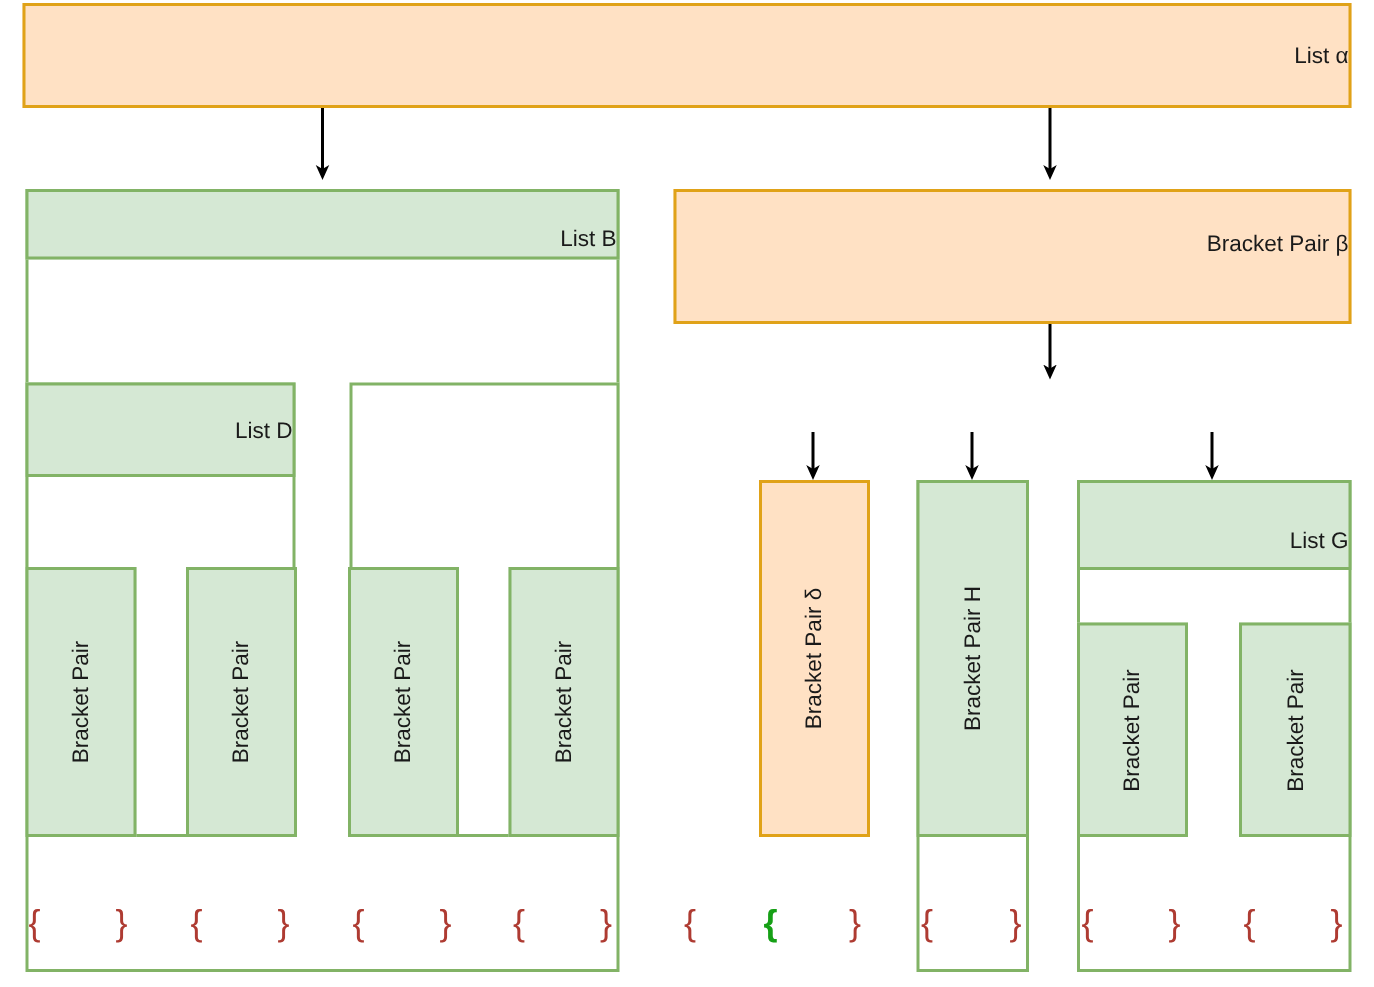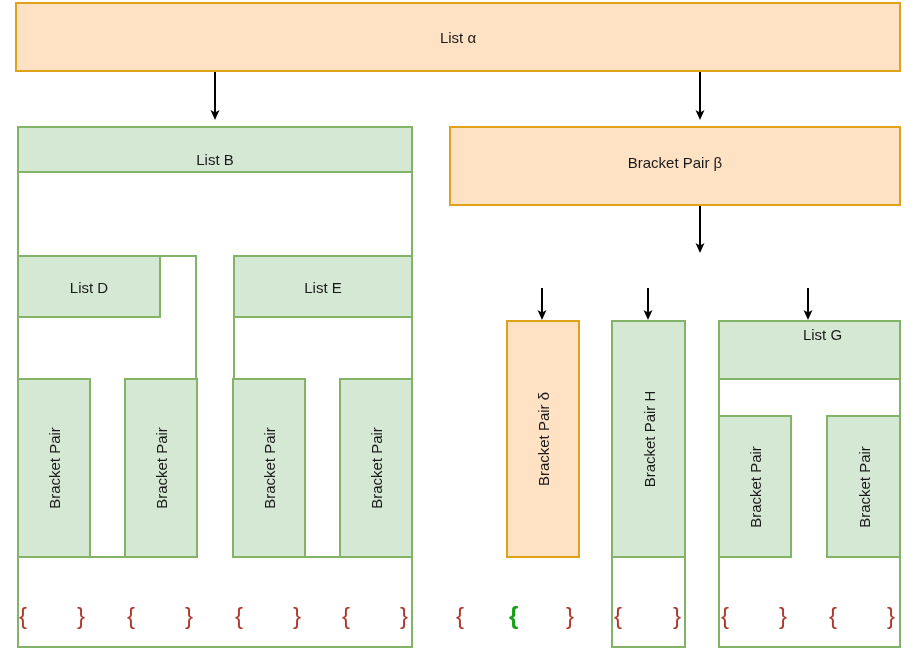--- a/index.html
+++ b/index.html
@@ -39,21 +39,21 @@
     position: absolute;
     color: #1a1a1a;
     font-size: 15px;
     line-height: 17px;
     white-space: nowrap;
     pointer-events: none;
   }
   .label-h {
     left: 0;
     right: 0;
-    text-align: center;
+    text-align: right;
   }
   .label-v {
     left: 50%;
     top: 50%;
     transform: translate(-50%, -50%) rotate(-90deg);
     transform-origin: center center;
     text-align: center;
   }
   .brace {
     position: absolute;
@@ -118,28 +118,25 @@
     <div class="label label-h" style="top:25px;">List α</div>
   </div>
 
   <div class="node fill-white-green" style="left:17px; top:126px; width:396px; height:522px;"></div>
 
   <div class="node fill-green" style="left:17px; top:126px; width:396px; height:47px;">
     <div class="label label-h" style="top:23px;">List B</div>
   </div>
 
   <div class="node fill-white-green" style="left:17px; top:255px; width:180px; height:303px;"></div>
-  <div class="node fill-green" style="left:17px; top:255px; width:144px; height:63px;">
+  <div class="node fill-green" style="left:17px; top:255px; width:180px; height:63px;">
     <div class="label label-h" style="top:22px;">List D</div>
   </div>
 
   <div class="node fill-white-green" style="left:233px; top:255px; width:180px; height:303px;"></div>
-  <div class="node fill-green" style="left:233px; top:255px; width:180px; height:63px;">
-    <div class="label label-h" style="top:22px;">List E</div>
-  </div>
 
   <div class="node fill-green" style="left:17px; top:378px; width:74px; height:180px;">
     <div class="label label-v">Bracket Pair</div>
   </div>
   <div class="node fill-green" style="left:124px; top:378px; width:74px; height:180px;">
     <div class="label label-v">Bracket Pair</div>
   </div>
   <div class="node fill-green" style="left:232px; top:378px; width:74px; height:180px;">
     <div class="label label-v">Bracket Pair</div>
   </div>
@@ -149,37 +146,37 @@
 
   <div class="brace" style="left:19px; top:604px;">{</div>
   <div class="brace" style="left:77px; top:604px;">}</div>
   <div class="brace" style="left:127px; top:604px;">{</div>
   <div class="brace" style="left:185px; top:604px;">}</div>
   <div class="brace" style="left:235px; top:604px;">{</div>
   <div class="brace" style="left:293px; top:604px;">}</div>
   <div class="brace" style="left:342px; top:604px;">{</div>
   <div class="brace" style="left:400px; top:604px;">}</div>
 
-  <div class="node fill-orange" style="left:449px; top:126px; width:452px; height:80px;">
+  <div class="node fill-orange" style="left:449px; top:126px; width:452px; height:90px;">
     <div class="label label-h" style="top:26px;">Bracket Pair β</div>
   </div>
 
 
   <div class="node fill-orange" style="left:506px; top:320px; width:74px; height:238px;">
     <div class="label label-v">Bracket Pair δ</div>
   </div>
 
   <div class="node fill-white-green" style="left:611px; top:320px; width:75px; height:328px;"></div>
   <div class="node fill-green" style="left:611px; top:320px; width:75px; height:238px;">
     <div class="label label-v">Bracket Pair H</div>
   </div>
 
   <div class="node fill-white-green" style="left:718px; top:320px; width:183px; height:328px;"></div>
   <div class="node fill-green" style="left:718px; top:320px; width:183px; height:60px;">
-    <div class="label label-h" style="top:4px;padding-left:26px;">List G</div>
+    <div class="label label-h" style="top:30px;padding-left:26px;">List G</div>
   </div>
 
   <div class="node fill-green" style="left:718px; top:415px; width:74px; height:143px;">
     <div class="label label-v">Bracket Pair</div>
   </div>
   <div class="node fill-green" style="left:826px; top:415px; width:75px; height:143px;">
     <div class="label label-v">Bracket Pair</div>
   </div>
 
   <div class="brace" style="left:456px; top:604px;">{</div>

